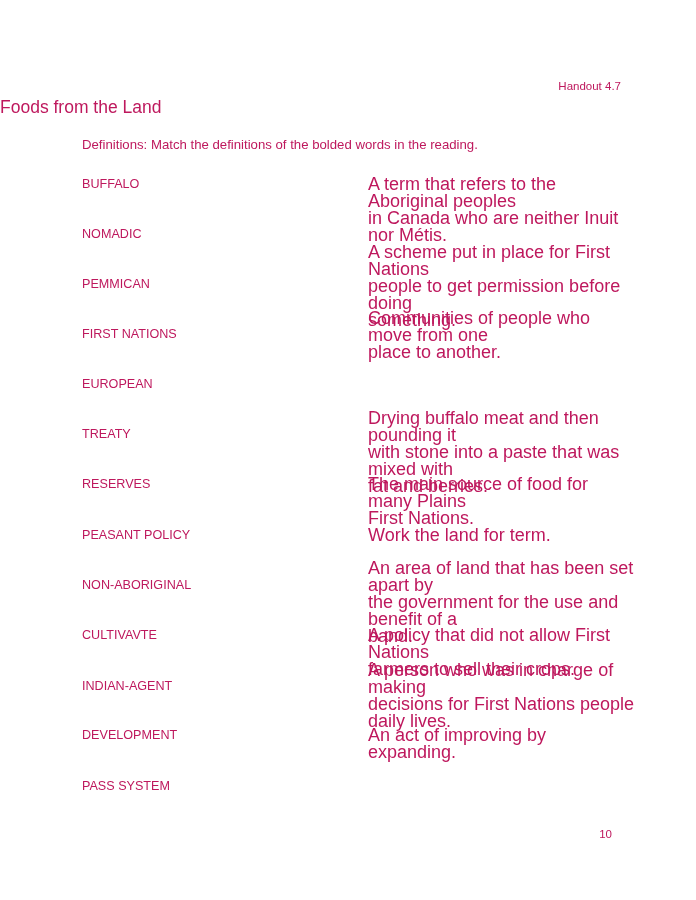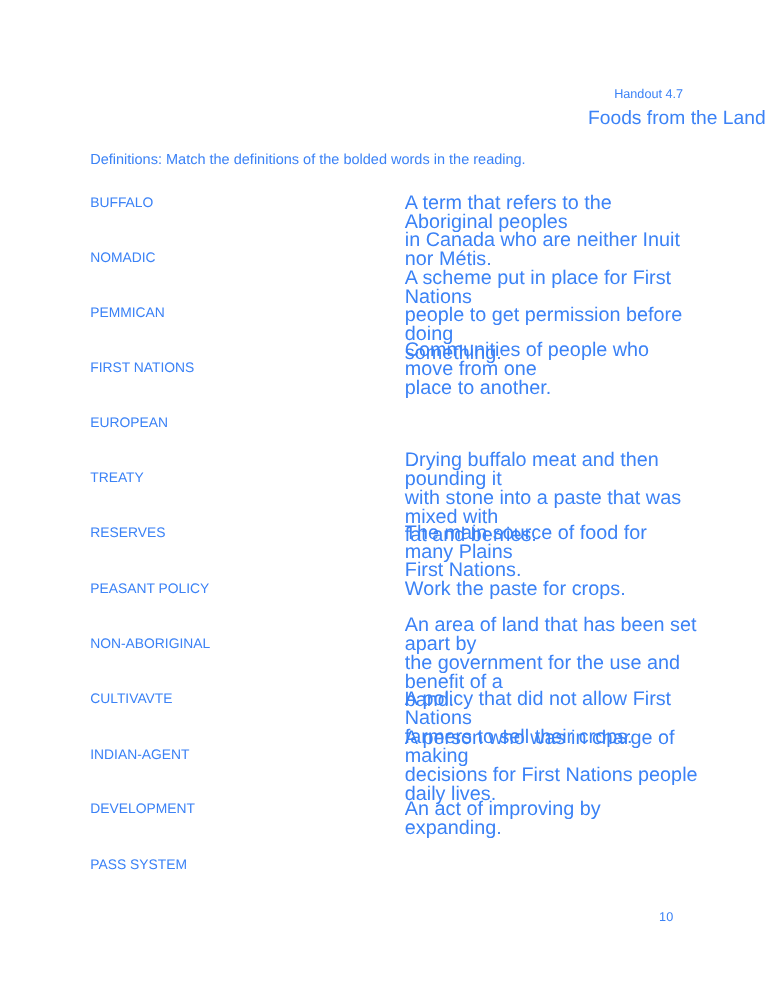--- a/index.html
+++ b/index.html
@@ -3,41 +3,40 @@
 <meta charset="utf-8">
 <style>
   * { margin: 0; padding: 0; box-sizing: border-box; }
   html, body { background: #ffffff; }
   .page {
     position: relative;
     width: 696px;
     height: 900px;
     background: #ffffff;
     font-family: "Liberation Sans", sans-serif;
-    color: #3b82f6;
+    color: #be185d;
     overflow: hidden;
   }
   .handout-label {
     position: absolute;
     top: 79px;
     right: 75px;
     font-size: 11.5px;
     line-height: 15px;
     text-align: right;
   }
   .title {
     position: absolute;
     top: 96px;
     left: 0;
     width: 100%;
-    text-align: right;
+    text-align: left;
     font-size: 17.5px;
     font-weight: normal;
     line-height: 23px;
-    padding-left: 12px;
   }
   .instructions {
     position: absolute;
     top: 136px;
     left: 82px;
     font-size: 13.2px;
     line-height: 17px;
   }
   .term {
     position: absolute;
@@ -93,21 +92,21 @@
   <div class="def" style="top:244px">A scheme put in place for First Nations
 people to get permission before doing
 something.</div>
   <div class="def" style="top:310px">Communities of people who move from one
 place to another.</div>
   <div class="def" style="top:410px">Drying buffalo meat and then pounding it
 with stone into a paste that was mixed with
 fat and berries.</div>
   <div class="def" style="top:476px">The main source of food for many Plains
 First Nations.</div>
-  <div class="def" style="top:527px">Work the paste for crops.</div>
+  <div class="def" style="top:527px">Work the land for term.</div>
   <div class="def" style="top:560px">An area of land that has been set apart by
 the government for the use and benefit of a
 band.</div>
   <div class="def" style="top:627px">A policy that did not allow First Nations
 farmers to sell their crops.</div>
   <div class="def" style="top:662px">A person who was in charge of making
 decisions for First Nations people daily lives.</div>
   <div class="def" style="top:727px">An act of improving by expanding.</div>
 
   <div class="page-number">10</div>

